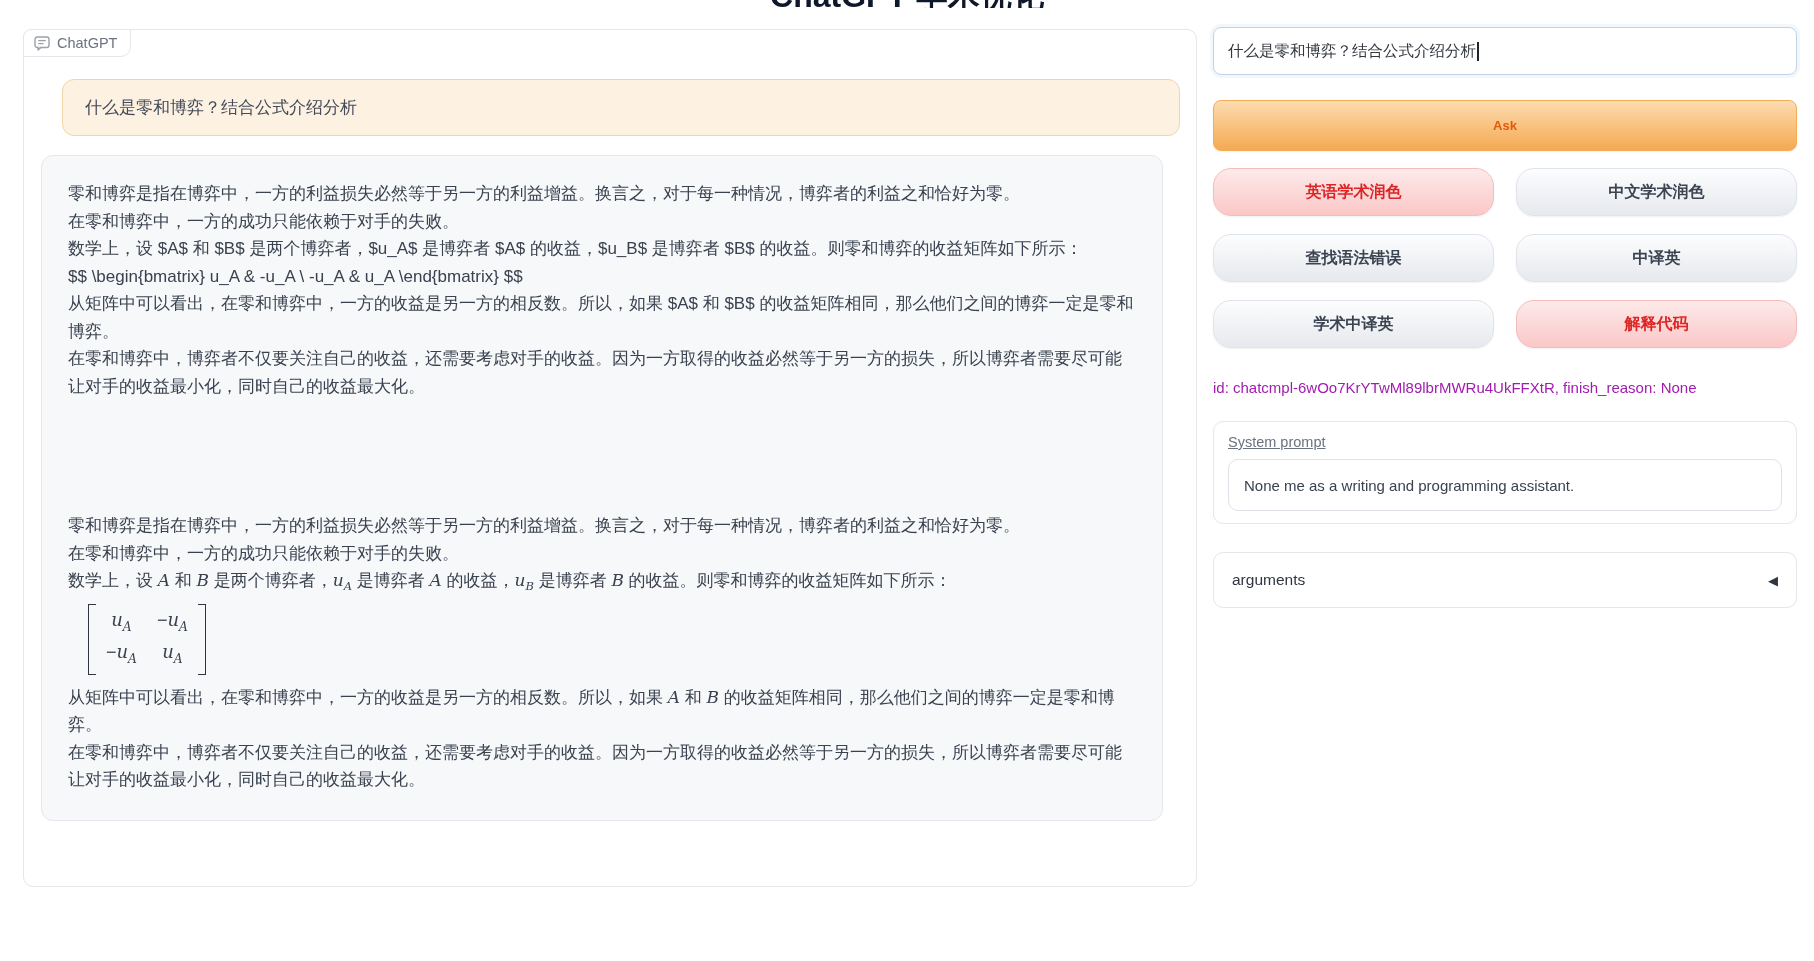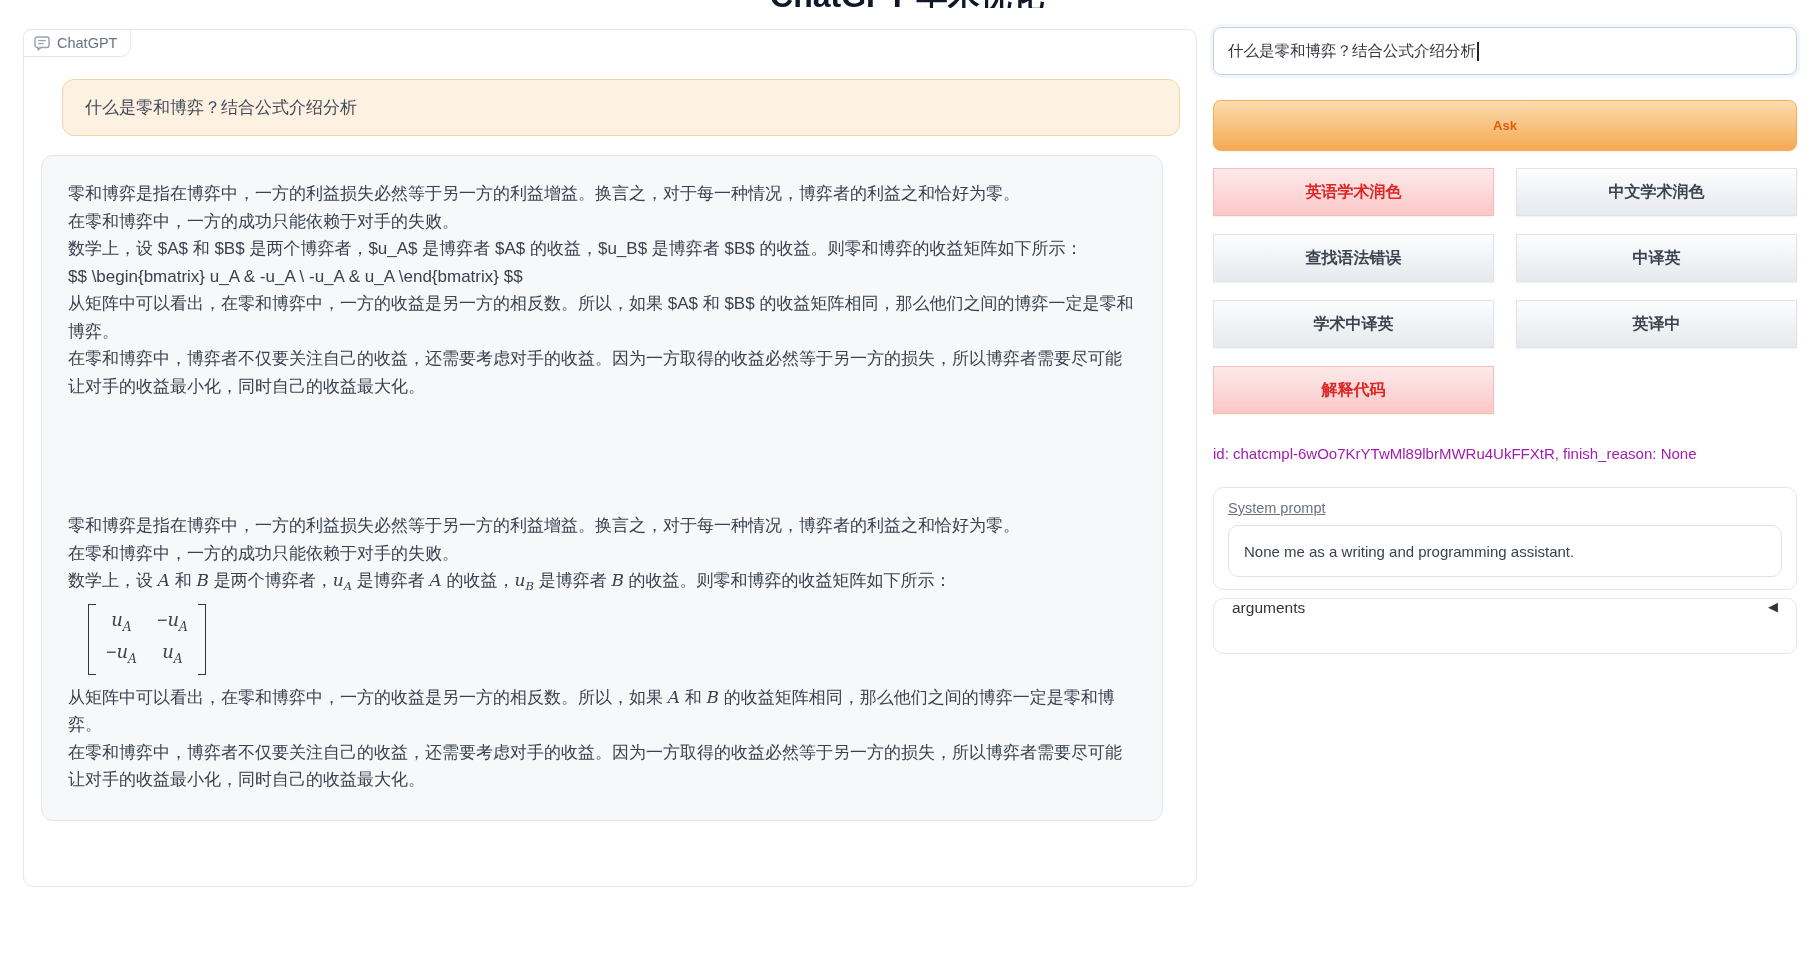--- a/index.html
+++ b/index.html
@@ -41,31 +41,31 @@
   .rightcol{position:absolute;left:1213px;top:27px;width:584px;}
   .query-box{box-sizing:border-box;height:48px;border:1px solid #c3d2e8;border-radius:8px;background:#fff;
              padding:0 14px;font-size:15.5px;color:#32373f;display:flex;align-items:center;
              box-shadow:0 0 0 3px rgba(205,222,245,.25);}
   .caret{display:inline-block;width:1.5px;height:19px;background:#1f2430;margin-left:1px;}
   .ask-btn{box-sizing:border-box;margin-top:25px;width:100%;height:51px;border-radius:8px;cursor:pointer;
            background:linear-gradient(180deg,#fcdcb0 0%,#f5a952 100%);border:1px solid #f3ad57;
            font-size:13px;font-weight:700;color:#dd5b0f;box-shadow:0 1px 2px rgba(0,0,0,.05);
            font-family:"Liberation Sans","DejaVu Sans",sans-serif;}
   .fn-grid{margin-top:17px;display:grid;grid-template-columns:1fr 1fr;column-gap:22px;row-gap:18px;}
-  .fbtn{box-sizing:border-box;height:48px;border-radius:0;cursor:pointer;font-size:16px;font-weight:700;
+  .fbtn{box-sizing:border-box;height:48px;border-radius:18px;cursor:pointer;font-size:16px;font-weight:700;
         box-shadow:0 1px 2px rgba(0,0,0,.06);font-family:"Liberation Sans","DejaVu Sans",sans-serif;}
   .fbtn.pink{background:linear-gradient(180deg,#fdeaea 0%,#fbc7c7 100%);border:1px solid #f6bcbc;color:#dc2626;}
   .fbtn.gray{background:linear-gradient(180deg,#fcfdfe 0%,#e6e9ee 100%);border:1px solid #e0e3e9;color:#3c4452;}
   .status-line{margin-top:31px;font-size:15px;color:#a21caf;}
   .sys-box{box-sizing:border-box;margin-top:25px;border:1px solid #e4e6ea;border-radius:10px;padding:12px 14px 12px;}
   .sys-label{font-size:14.5px;color:#6b7280;text-decoration:underline;}
   .sys-input{box-sizing:border-box;margin-top:9px;height:52px;border:1px solid #dfe2e8;border-radius:10px;
              padding:0 15px;font-size:15px;color:#3a4250;display:flex;align-items:center;background:#fff;}
-  .accordion{box-sizing:border-box;margin-top:8px;height:56px;border:1px solid #e4e6ea;border-radius:10px;
-             display:flex;align-items:flex-start;justify-content:space-between;padding:0 18px;cursor:pointer;background:#fff;}
+  .accordion{box-sizing:border-box;margin-top:28px;height:56px;border:1px solid #e4e6ea;border-radius:10px;
+             display:flex;align-items:center;justify-content:space-between;padding:0 18px;cursor:pointer;background:#fff;}
   .acc-label{font-size:15.5px;color:#2f3640;}
   .acc-arrow{font-size:13px;color:#2f3640;}
 </style>
 </head>
 <body>
 
 <div class="title-strip">
   <div class="big">ChatGPT 学术优化</div>
 </div>
 
@@ -120,21 +120,20 @@
     <span>什么是零和博弈？结合公式介绍分析</span>
       <span class="caret"></span>
   </div>
   <button class="ask-btn">Ask</button>
   <div class="fn-grid" id="fn-grid">
       <button class="fbtn pink">英语学术润色</button>
       <button class="fbtn gray">中文学术润色</button>
       <button class="fbtn gray">查找语法错误</button>
       <button class="fbtn gray">中译英</button>
       <button class="fbtn gray">学术中译英</button>
-      <button class="fbtn gray">英译中</button>
       <button class="fbtn pink">解释代码</button>
     </div>
   <div class="status-line">id: chatcmpl-6wOo7KrYTwMl89lbrMWRu4UkFFXtR, finish_reason: None</div>
   <div class="sys-box">
     <div class="sys-label">System prompt</div>
     <div class="sys-input">
       <span>None me as a writing and programming assistant.</span>
     </div>
   </div>
   <div class="accordion">

